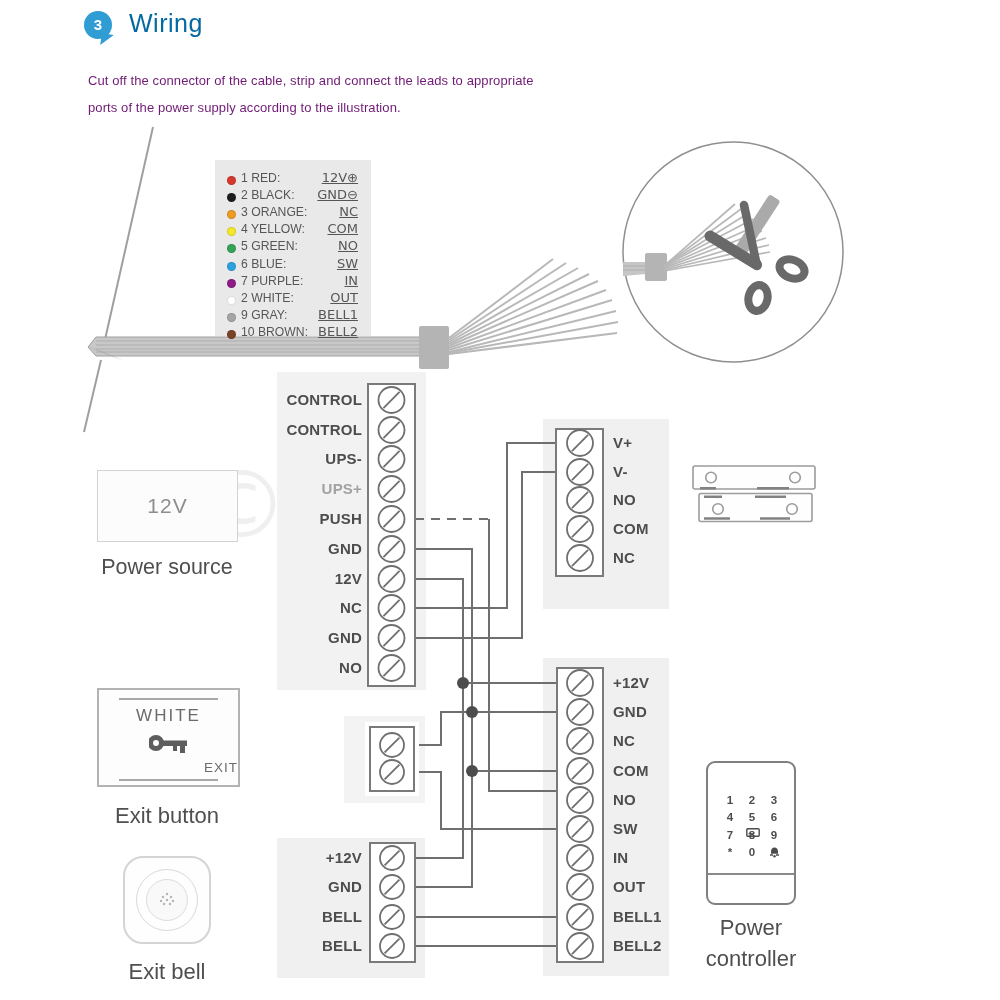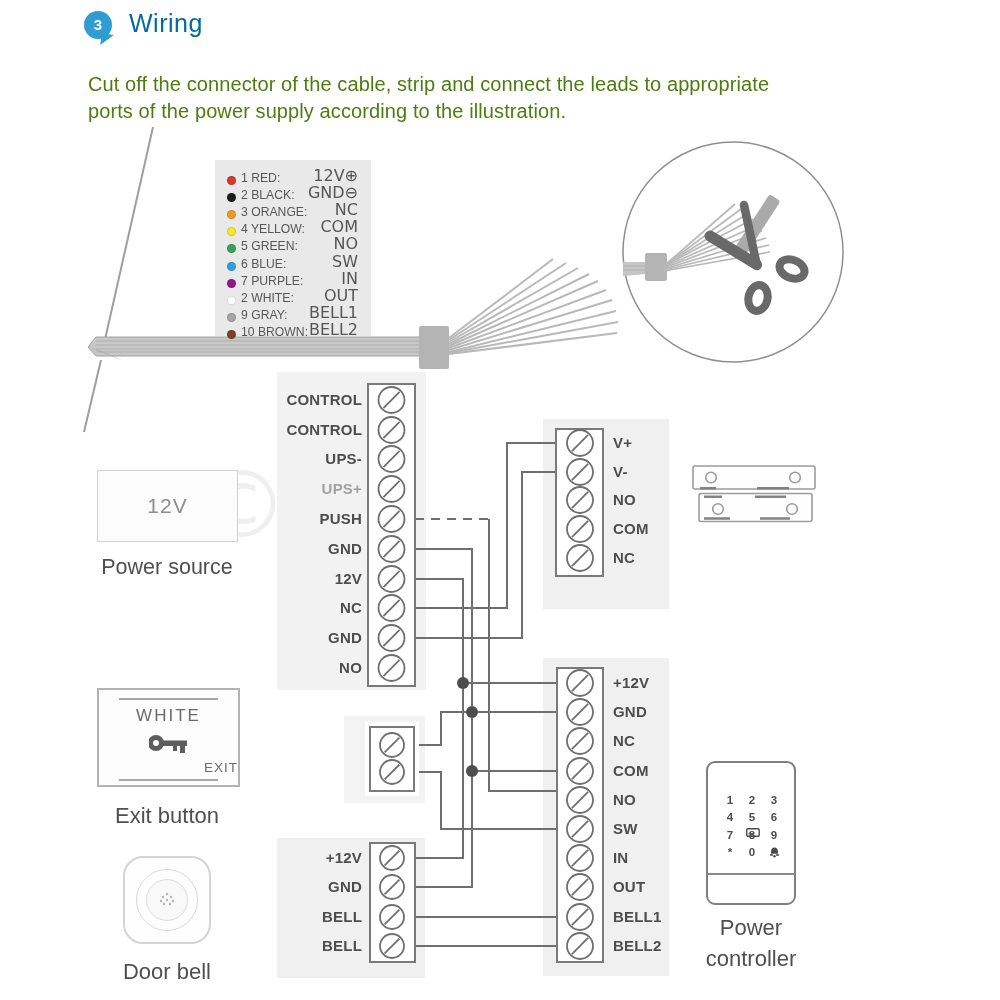--- a/index.html
+++ b/index.html
@@ -8,29 +8,29 @@
   .panel{position:absolute;z-index:1;}
   #wm{position:absolute;z-index:2;font-family:"DejaVu Sans",sans-serif;}
   #diagram-svg{position:absolute;left:0;top:0;z-index:3;}
   .lay4{position:absolute;z-index:4;}
   
   #step-badge{left:84px;top:11px;width:28px;height:28px;border-radius:50%;background:#2f9cd4;
       color:#fff;font-size:15px;font-weight:bold;text-align:center;line-height:28px;}
   #step-tail{left:101px;top:34px;width:0;height:0;border-top:12px solid #2f9cd4;
       border-right:12px solid transparent;transform:rotate(8deg);}
   #page-title{left:129px;top:9px;font-size:25px;color:#0369a1;letter-spacing:.5px;}
-  .intro-line{left:88px;width:860px;font-size:20px;color:#4d7c0f;letter-spacing:.1px;}
+  .intro-line{left:88px;width:860px;font-size:13px;color:#701a75;letter-spacing:.1px;}
   
   #legend{left:215px;top:160px;width:156px;height:176px;background:#e9e9e9;z-index:4;
       padding:8px 13px 0 12px;box-sizing:border-box;}
   .leg-row{display:flex;align-items:flex-end;height:17.1px;}
   .leg-dot{width:9px;height:9px;border-radius:50%;margin-right:5px;flex:0 0 auto;
       border:1px solid rgba(0,0,0,.13);box-sizing:border-box;}
   .leg-label{font-size:12.2px;color:#565656;font-weight:500;white-space:nowrap;}
-  .leg-val{margin-left:auto;font-family:"DejaVu Sans",sans-serif;font-size:16px;color:#565656;}
+  .leg-val{margin-left:auto;font-family:"DejaVu Sans",sans-serif;font-size:13px;color:#565656;text-decoration:underline;}
   
   .tlabel{position:absolute;z-index:4;height:20px;line-height:20px;font-size:15px;
       font-weight:bold;color:#4d4d4d;letter-spacing:.2px;}
   .tl-r{width:90px;left:272px;text-align:right;}
   .tl-l{width:90px;left:613px;text-align:left;}
   .faded{color:#a2a2a2;}
   
   #power-box{left:97px;top:470px;width:141px;height:72px;background:#fcfcfc;
       border:1.5px solid #d2d2d2;box-sizing:border-box;text-align:center;line-height:69px;
       font-size:21px;color:#8e8e8e;letter-spacing:1px;}
@@ -341,21 +341,21 @@
             <circle cx="6" cy="7" r="1.2"></circle>
             <circle cx="14" cy="7" r="1.2"></circle>
             <circle cx="4" cy="11" r="1.2"></circle>
             <circle cx="10" cy="10" r="1.2"></circle>
             <circle cx="16" cy="11" r="1.2"></circle>
             <circle cx="7" cy="14" r="1.2"></circle>
             <circle cx="13" cy="14" r="1.2"></circle>
           </g>
         </svg></div>
   </div>
-  <div class="caption" style="left:47px;top:959px;width:240px;font-size:22px;">Door bell</div>
+  <div class="caption" style="left:47px;top:959px;width:240px;font-size:22px;">Exit bell</div>
 
 
   <div class="lay4" id="controller">
     <div id="keypad">
       <span class="key">1</span>
       <span class="key">2</span>
       <span class="key">3</span>
       <span class="key">4</span>
       <span class="key">5</span>
       <span class="key">6</span>

